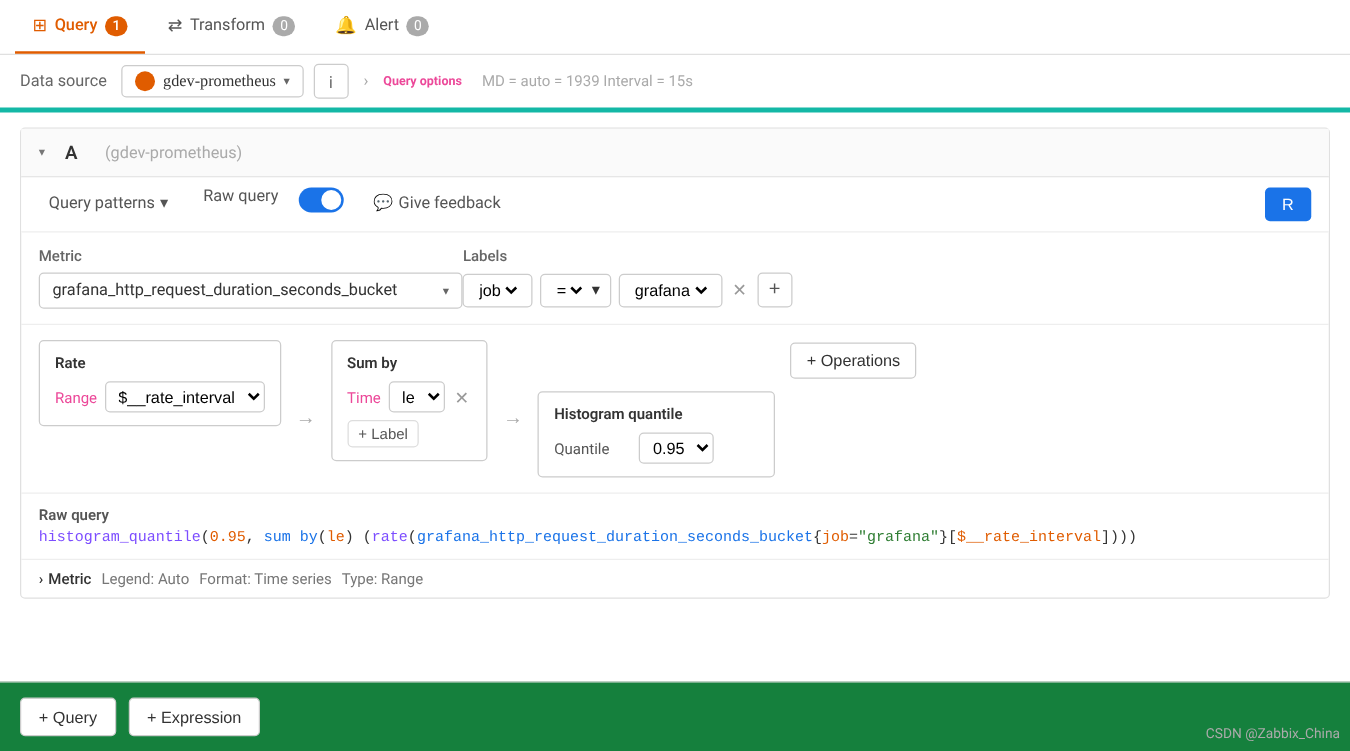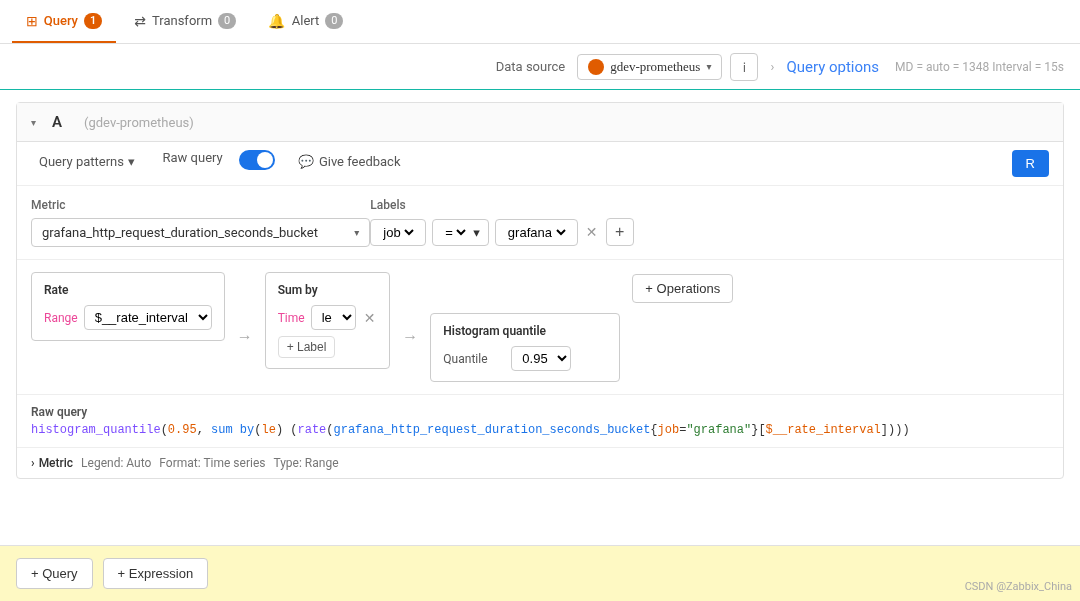--- a/index.html
+++ b/index.html
@@ -9,28 +9,28 @@
 
     
     .tab-bar { display: flex; align-items: center; border-bottom: 1px solid #e0e0e0; background: #fff; padding: 0 12px; height: 44px; gap: 4px; }
     .tab { display: flex; align-items: center; gap: 6px; padding: 8px 14px; cursor: pointer; color: #555; font-size: 13px; border-bottom: 2px solid transparent; height: 100%; }
     .tab.active { color: #e05c00; border-bottom: 2px solid #e05c00; font-weight: 500; }
     .tab-icon { font-size: 14px; }
     .tab-badge { background: #e05c00; color: #fff; border-radius: 10px; padding: 0 6px; font-size: 11px; min-width: 18px; text-align: center; line-height: 16px; }
     .tab-badge.gray { background: #aaa; }
 
     
-    .datasource-bar { display: flex; align-items: center; padding: 8px 16px; border-bottom: 1px solid #14b8a6; background: #fff; gap: 8px; height: 46px; justify-content: flex-end; }
+    .datasource-bar { display: flex; align-items: center; padding: 8px 16px; border-bottom: 4px solid #14b8a6; background: #fff; gap: 8px; height: 46px; }
     .datasource-label { color: #666; font-size: 13px; margin-right: 4px; }
     .datasource-select { display: flex; align-items: center; gap: 6px; border: 1px solid #ccc; border-radius: 4px; padding: 4px 10px; background: #fff; cursor: pointer; font-size: 13px; font-family: Liberation Serif, serif; }
     .datasource-select .ds-icon { width: 16px; height: 16px; border-radius: 50%; background: #e05c00; display: inline-block; }
     .chevron-down { font-size: 10px; color: #666; }
     .info-btn { width: 28px; height: 28px; border: 1px solid #ccc; border-radius: 4px; display: flex; align-items: center; justify-content: center; cursor: pointer; color: #666; background: #fff; font-size: 13px; }
     .breadcrumb-sep { color: #aaa; margin: 0 4px; }
-    .query-options-link { color: #3b82f6; cursor: pointer; font-size: 15px; font-weight: 400; }
+    .query-options-link { color: #ec4899; cursor: pointer; font-size: 10px; font-weight: 700; }
     .query-options-meta { color: #aaa; font-size: 12px; margin-left: 8px; }
 
     
     .query-block { background: #fff; border: 1px solid #e0e0e0; margin: 12px 16px; border-radius: 4px; }
     .query-header { display: flex; align-items: center; padding: 10px 14px; background: #fafafa; border-bottom: 1px solid #e0e0e0; gap: 12px; }
     .query-letter { font-size: 15px; font-weight: 600; color: #333; min-width: 20px; }
     .query-source-label { color: #aaa; font-size: 13px; }
 
     
     .query-toolbar { display: flex; align-items: flex-start; padding: 8px 14px; border-bottom: 1px solid #eee; gap: 12px; background: #fff; }
@@ -81,21 +81,21 @@
     .rq-metric { color: #1a73e8; }
     .rq-label { color: #e05c00; }
     .rq-val { color: #2e7d32; }
 
     
     .options-row { display: flex; align-items: center; padding: 8px 14px; gap: 8px; font-size: 12px; color: #555; }
     .options-toggle { display: flex; align-items: center; gap: 4px; cursor: pointer; color: #333; font-weight: 500; }
     .options-meta { color: #777; }
 
     
-    .bottom-bar { display: flex; align-items: center; padding: 12px 16px; gap: 10px; border-top: 1px solid #e0e0e0; background: #fef9c3; margin-top: auto; }
+    .bottom-bar { display: flex; align-items: center; padding: 12px 16px; gap: 10px; border-top: 1px solid #e0e0e0; background: #15803d; margin-top: auto; }
     .add-query-btn { display: flex; align-items: center; gap: 6px; background: #fff; border: 1px solid #ccc; border-radius: 4px; padding: 7px 14px; font-size: 13px; cursor: pointer; color: #333; }
 
     
     .watermark { position: fixed; bottom: 8px; right: 8px; font-size: 11px; color: #aaa; }
 
     .collapse-icon { color: #777; font-size: 10px; margin-right: 4px; cursor: pointer; }
   </style>
 </head>
 <body>
 
@@ -122,21 +122,21 @@
   <div class="datasource-bar">
     <span class="datasource-label">Data source</span>
     <div class="datasource-select">
       <span class="ds-icon"></span>
       <span>gdev-prometheus</span>
       <span class="chevron-down">▾</span>
     </div>
     <div class="info-btn">ℹ</div>
     <span class="breadcrumb-sep">›</span>
     <span class="query-options-link">Query options</span>
-    <span class="query-options-meta">MD = auto = 1348   Interval = 15s</span>
+    <span class="query-options-meta">MD = auto = 1939   Interval = 15s</span>
   </div>
 
   <div class="query-block">
 
     <div class="query-header">
       <span class="collapse-icon">▾</span>
       <span class="query-letter">A</span>
       <span class="query-source-label">(gdev-prometheus)</span>
     </div>
 

